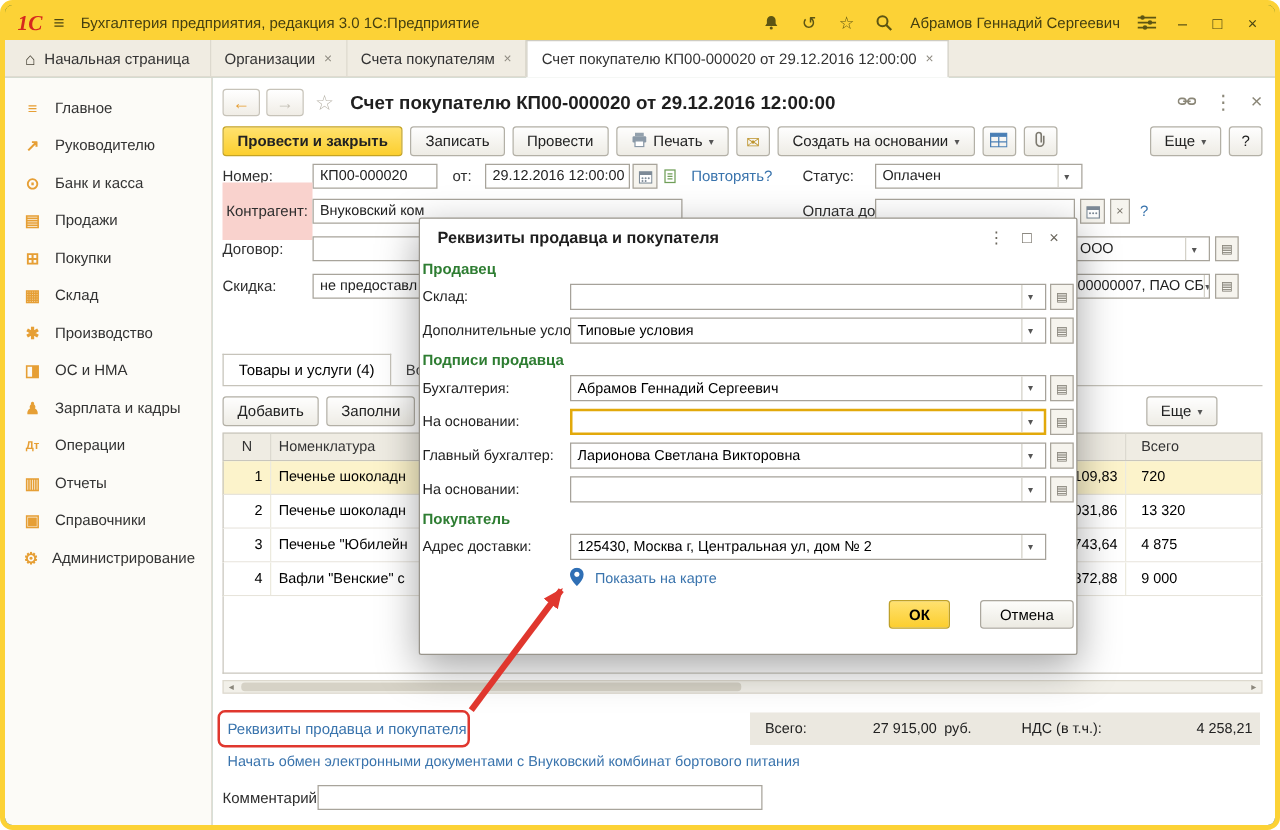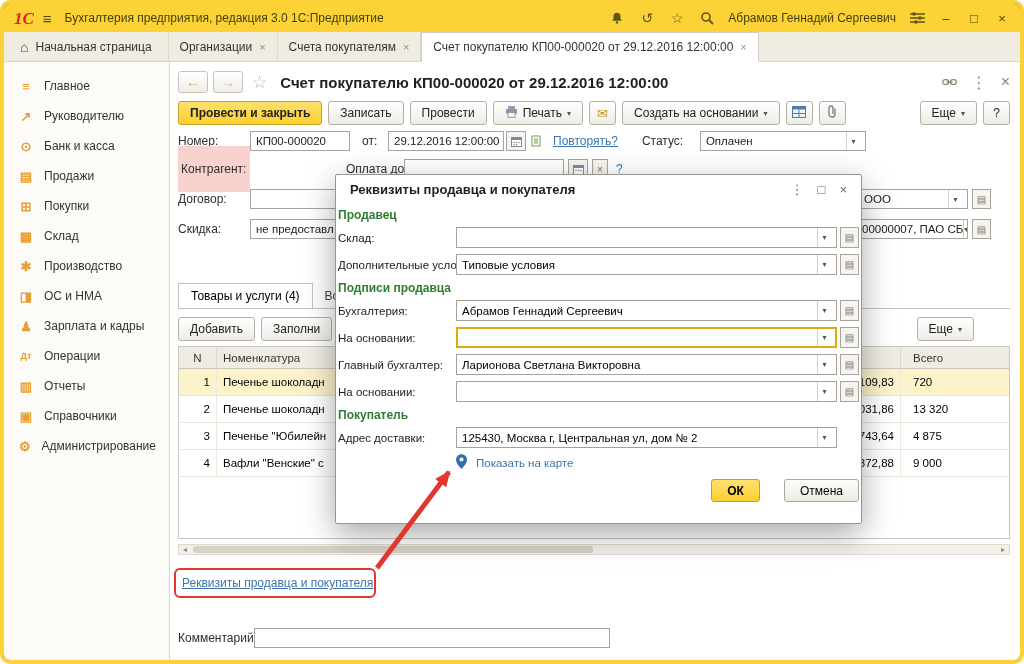--- a/index.html
+++ b/index.html
@@ -55,21 +55,21 @@
   .input { height:20px; border:1px solid #a8a49b; background:#fff; font-size:11.5px;
            color:#222; display:flex; align-items:center; padding:0 5px; overflow:hidden;
            white-space:nowrap; }
   .input .carr { margin-left:auto; width:14px; align-self:stretch; display:flex;
                  align-items:center; justify-content:center; border-left:1px solid #d4d1c8; }
   .sqbtn { width:20px; height:20px; border:1px solid #a8a49b; background:#f6f4ee;
            display:inline-flex; align-items:center; justify-content:center; padding:0; }
   .openbtn { width:19px; height:20px; border:1px solid #a8a49b; background:#f6f4ee;
              display:inline-flex; align-items:center; justify-content:center;
              font-size:10px; color:#7a766c; padding:0; }
-  .link { color:#3a74ad; font-size:12px; text-decoration:underline; cursor:pointer;
+  .link { color:#3a74ad; font-size:12px; cursor:pointer;
           white-space:nowrap; }
   .frow { position:absolute; display:flex; align-items:center; height:22px; }
 
   
   .doc-header { position:absolute; left:8px; top:6px; right:10px; height:28px;
                 display:flex; align-items:center; gap:5px; }
   .navbtn { width:30px; height:22px; border:1px solid #c7c3b9; border-radius:3px;
             background:linear-gradient(#fff,#f0ede6); font-size:14px;
             display:inline-flex; align-items:center; justify-content:center; padding:0; }
   .navbtn.on { color:#e69f35; } .navbtn.off { color:#c5c1b7; }
@@ -357,20 +357,23 @@
         <a class="link" style="margin-left:10px">Повторять?</a>
         <span class="flabel" style="margin-left:24px; width:58px">Статус:</span>
         <div class="input" style="width:166px">
           <span>Оплачен</span>
           <span class="carr">▾</span>
         </div>
       </div>
 
       <div class="frow" style="top:96px; left:8px;">
         <span class="flabel pink" style="width:72px">Контрагент:</span>
+        <div class="input" style="width:296px">
+            <span>Внуковский ком</span>
+          </div>
         <span class="flabel" style="margin-left:96px; width:58px">Оплата до:</span>
         <div class="input" style="width:160px"></div>
         <button class="sqbtn" style="margin-left:4px">
           <svg width="11" height="11" viewBox="0 0 11 11">
               <rect x="0.5" y="1.5" width="10" height="9" fill="#fff" stroke="#7d8a97"></rect>
               <rect x="0.5" y="1.5" width="10" height="2.5" fill="#7d8a97"></rect>
               <circle cx="3" cy="6.5" r="0.8" fill="#7d8a97"></circle>
               <circle cx="5.5" cy="6.5" r="0.8" fill="#7d8a97"></circle>
               <circle cx="8" cy="6.5" r="0.8" fill="#7d8a97"></circle>
             </svg>
@@ -450,24 +453,32 @@
         </div>
         <div class="tbl-empty"></div>
       </div>
 
       <div class="hscroll">
         <span class="hs-arrow">◂</span>
         <div class="hs-thumb"></div>
         <span class="hs-arrow" style="margin-left:auto">▸</span>
       </div>
 
+      <div class="totals">
+        <span style="margin-left:12px">Всего:</span>
+        <span style="width:104px; text-align:right">27 915,00</span>
+        <span style="margin-left:6px">руб.</span>
+        <span style="margin-left:40px">НДС (в т.ч.):</span>
+        <span style="flex:1; text-align:right; margin-right:6px">4 258,21</span>
+      </div>
 
       <a class="link" style="position:absolute; left:12px; top:514px">Реквизиты продавца и покупателя</a>
       <div class="req-box"></div>
 
+      <a class="link" style="position:absolute; left:12px; top:542px; font-size:11.5px">Начать обмен электронными документами с Внуковский комбинат бортового питания</a>
 
       <div class="comment-row">
         <span class="flabel" style="width:76px">Комментарий:</span>
         <div class="input" style="width:356px">
             <span></span>
           </div>
       </div>
     </main>
   </div>
 

